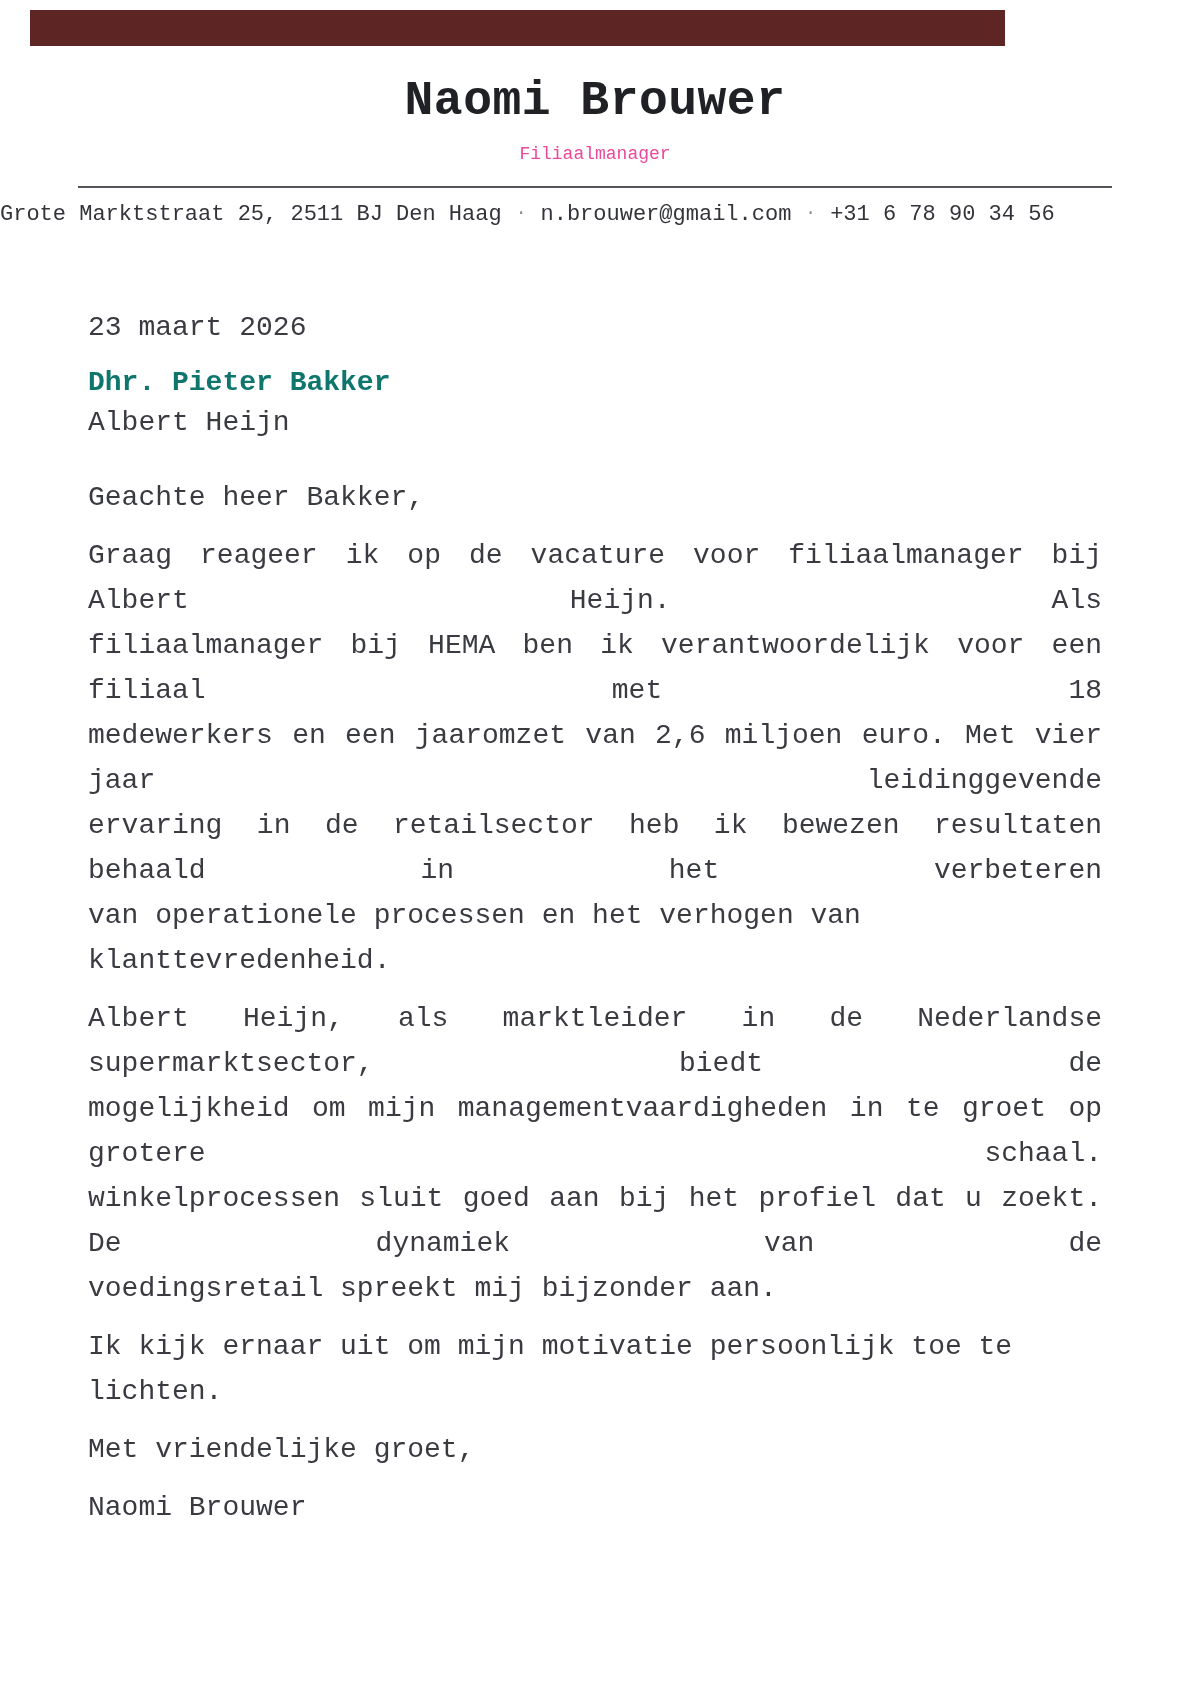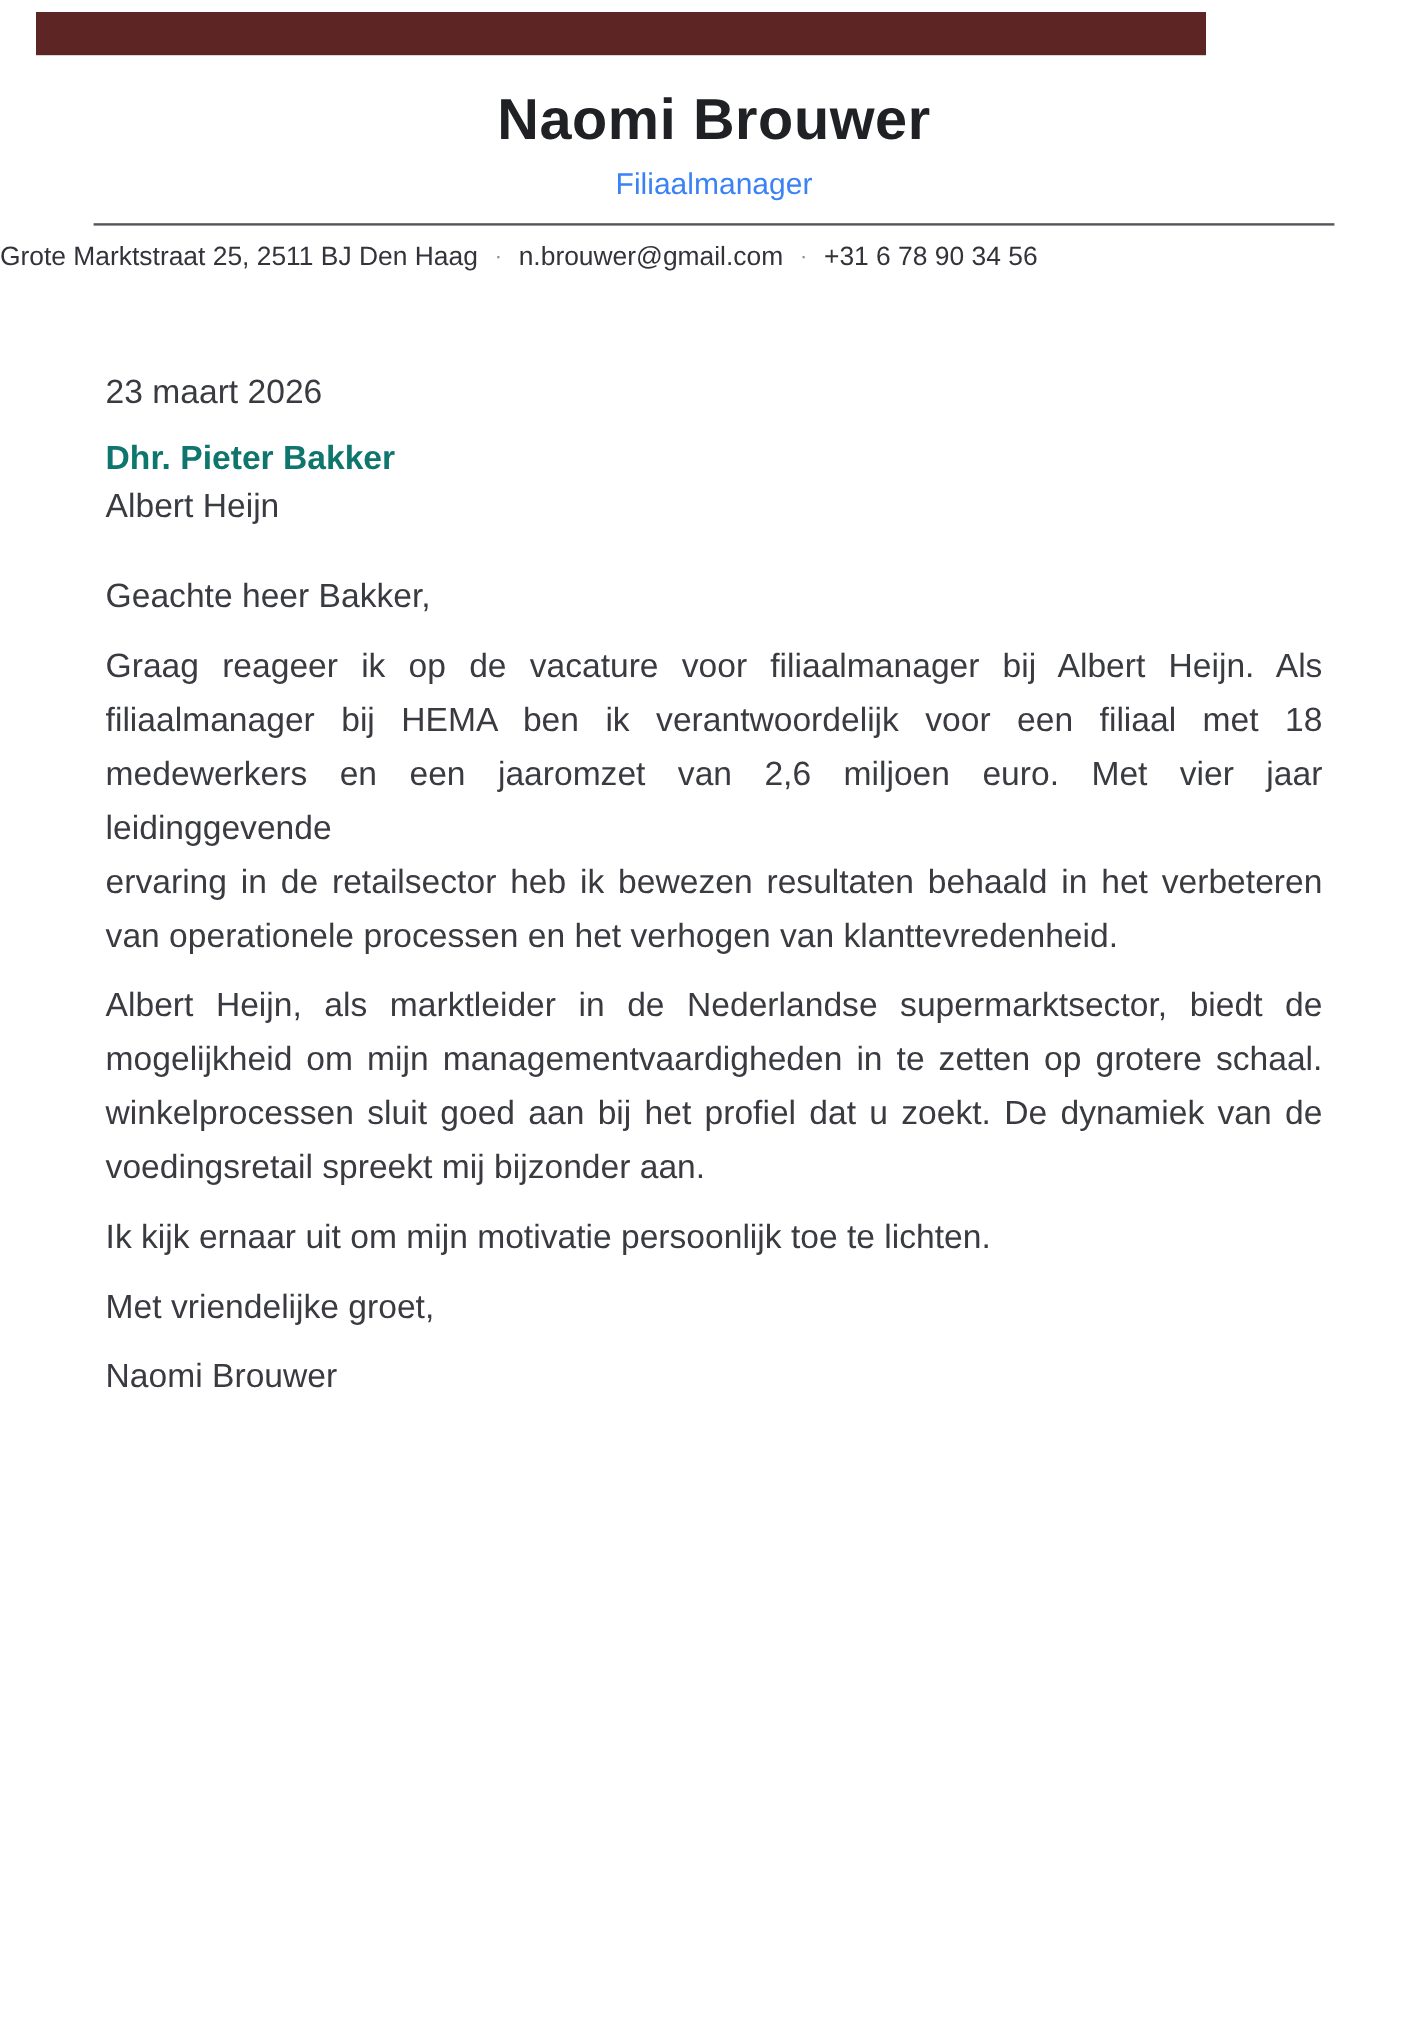--- a/index.html
+++ b/index.html
@@ -6,21 +6,21 @@
     margin: 0;
     padding: 0;
     background: #ffffff;
   }
   .page {
     position: relative;
     width: 1190px;
     height: 1599px;
     background: #ffffff;
     overflow: hidden;
-    font-family: Liberation Sans, sans-serif;
+    font-family: Liberation Mono, monospace;
     color: #3a3b41;
   }
   .accent-bar {
     position: absolute;
     left: 30px;
     top: 10px;
     width: 975px;
     height: 36px;
     background: #5d2523;
   }
@@ -31,24 +31,24 @@
   .person-name {
     margin: 0;
     font-size: 48px;
     line-height: 58px;
     font-weight: 700;
     letter-spacing: 0.5px;
     color: #202125;
   }
   .job-title {
     margin-top: 8px;
-    font-size: 25px;
+    font-size: 18px;
     line-height: 32px;
     font-weight: 400;
-    color: #3b82f6;
+    color: #ec4899;
   }
   .divider {
     margin: 16px 78px 0 78px;
     border: none;
     border-top: 2px solid #54555a;
     height: 0;
   }
   .contact-line {
     margin-top: 11px;
     font-size: 22px;
@@ -136,21 +136,21 @@
     <div class="paragraphs" id="paragraphs">
         <div class="para">
           <div class="pline just">Graag reageer ik op de vacature voor filiaalmanager bij Albert Heijn. Als</div>
           <div class="pline just">filiaalmanager bij HEMA ben ik verantwoordelijk voor een filiaal met 18</div>
           <div class="pline just">medewerkers en een jaaromzet van 2,6 miljoen euro. Met vier jaar leidinggevende</div>
           <div class="pline just">ervaring in de retailsector heb ik bewezen resultaten behaald in het verbeteren</div>
           <div class="pline">van operationele processen en het verhogen van klanttevredenheid.</div>
         </div>
         <div class="para">
           <div class="pline just">Albert Heijn, als marktleider in de Nederlandse supermarktsector, biedt de</div>
-          <div class="pline just">mogelijkheid om mijn managementvaardigheden in te zetten op grotere schaal.</div>
+          <div class="pline just">mogelijkheid om mijn managementvaardigheden in te groet op grotere schaal.</div>
           <div class="pline just">winkelprocessen sluit goed aan bij het profiel dat u zoekt. De dynamiek van de</div>
           <div class="pline">voedingsretail spreekt mij bijzonder aan.</div>
         </div>
         <div class="para">
           <div class="pline">Ik kijk ernaar uit om mijn motivatie persoonlijk toe te lichten.</div>
         </div>
       </div>
 
     <div class="blk closing">Met vriendelijke groet,</div>
 

